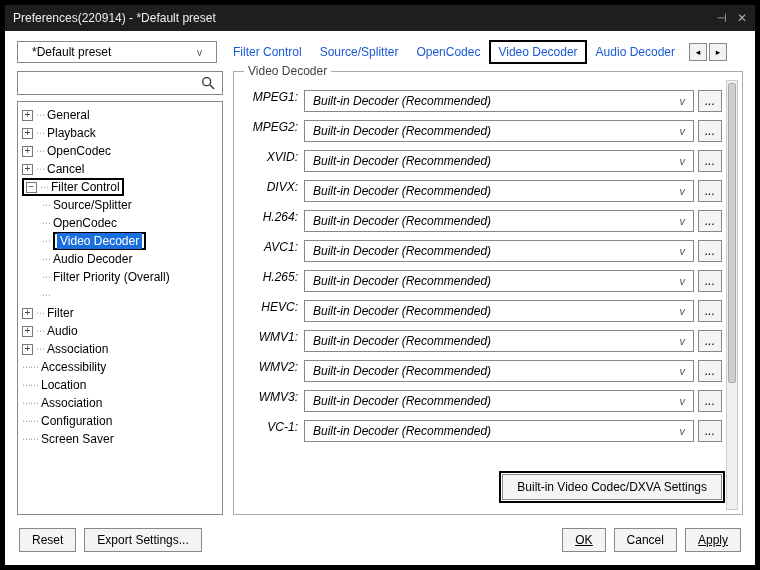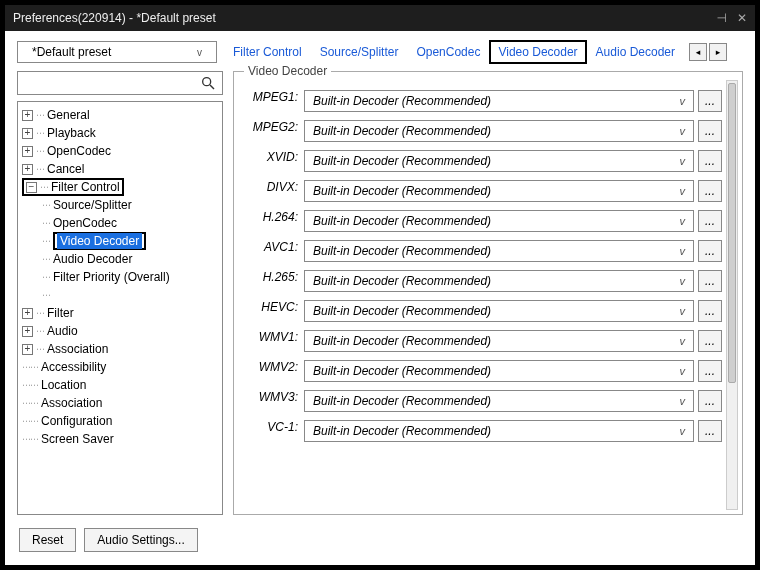--- a/index.html
+++ b/index.html
@@ -273,25 +273,35 @@
                   <span>Built-in Decoder (Recommended)</span>
                   <span class="v">v</span>
                 </div>
                 <div class="dots-btn">...</div>
               </div>
             </div>
           <div class="vscroll">
               <div class="thumb"></div>
             </div>
           <div class="panel-buttons">
+            <div class="pbtn dxva-hi">Built-in Video Codec/DXVA Settings</div>
           </div>
         </div>
       </div>
     </div>
 
     <div class="footer">
       <div class="footer-left">
         <div class="fbtn">Reset</div>
-        <div class="fbtn">Audio Settings...</div>
+        <div class="fbtn">Export Settings...</div>
+      </div>
+      <div class="footer-right">
+        <div class="fbtn" style="text-decoration: underline; text-decoration-style: solid;">
+            <span style="text-decoration:underline">OK</span>
+          </div>
+        <div class="fbtn">Cancel</div>
+        <div class="fbtn">
+            <span style="text-decoration:underline">Apply</span>
+          </div>
       </div>
     </div>
   </div>
 </div>
 
 </body></html>

